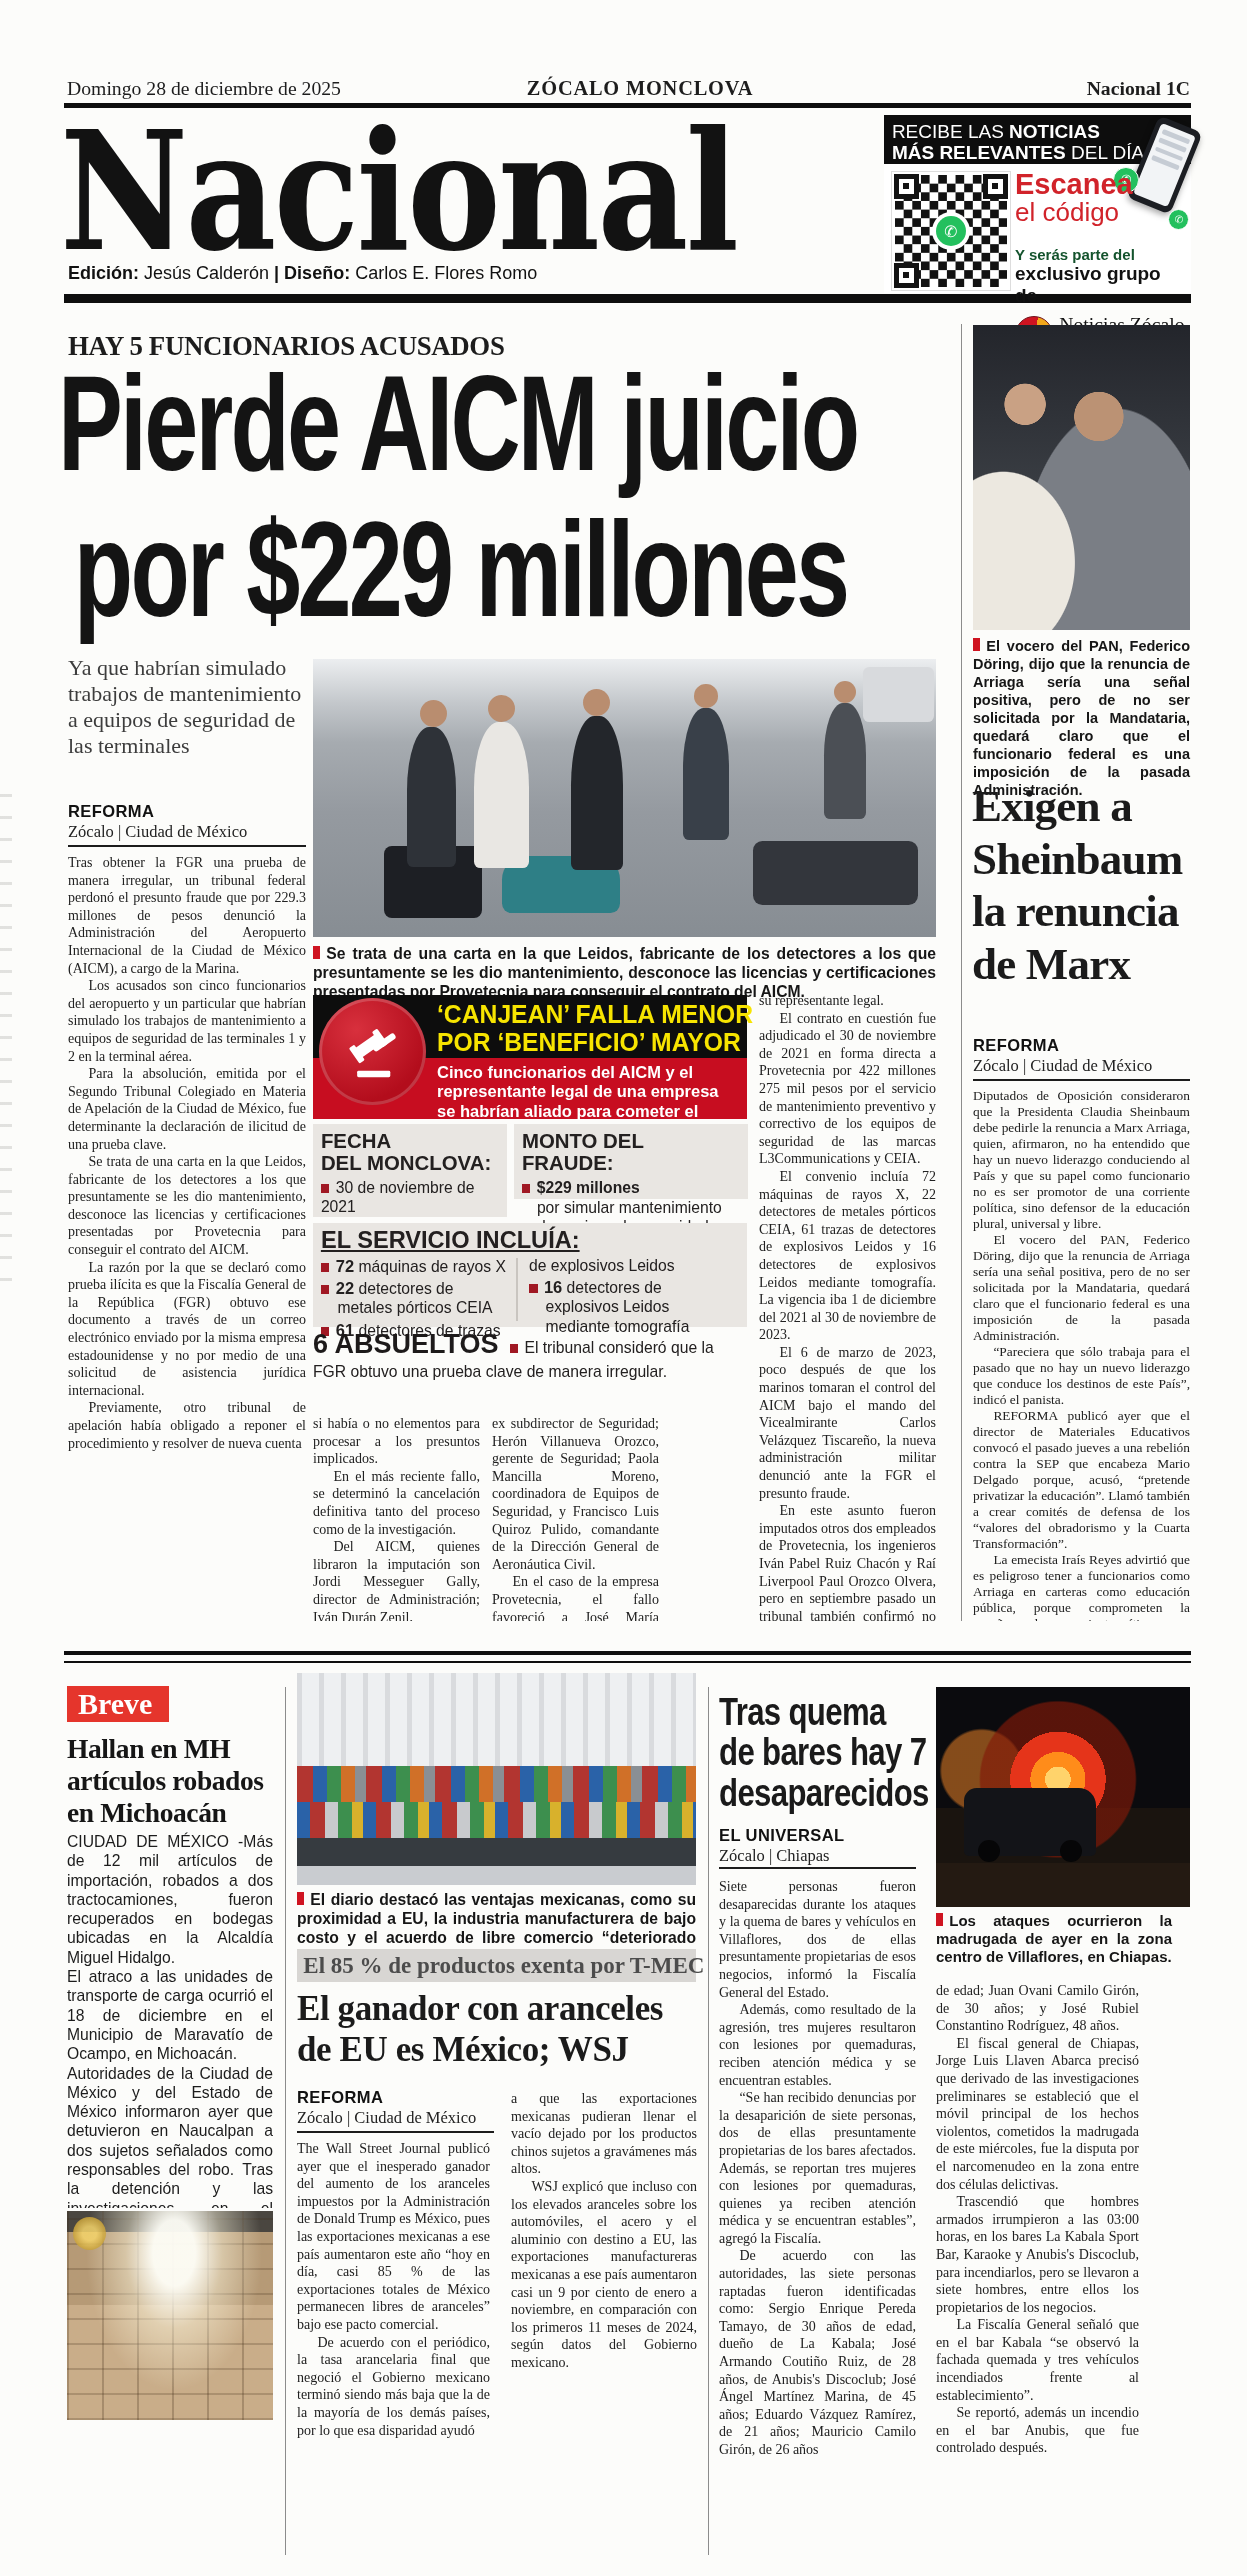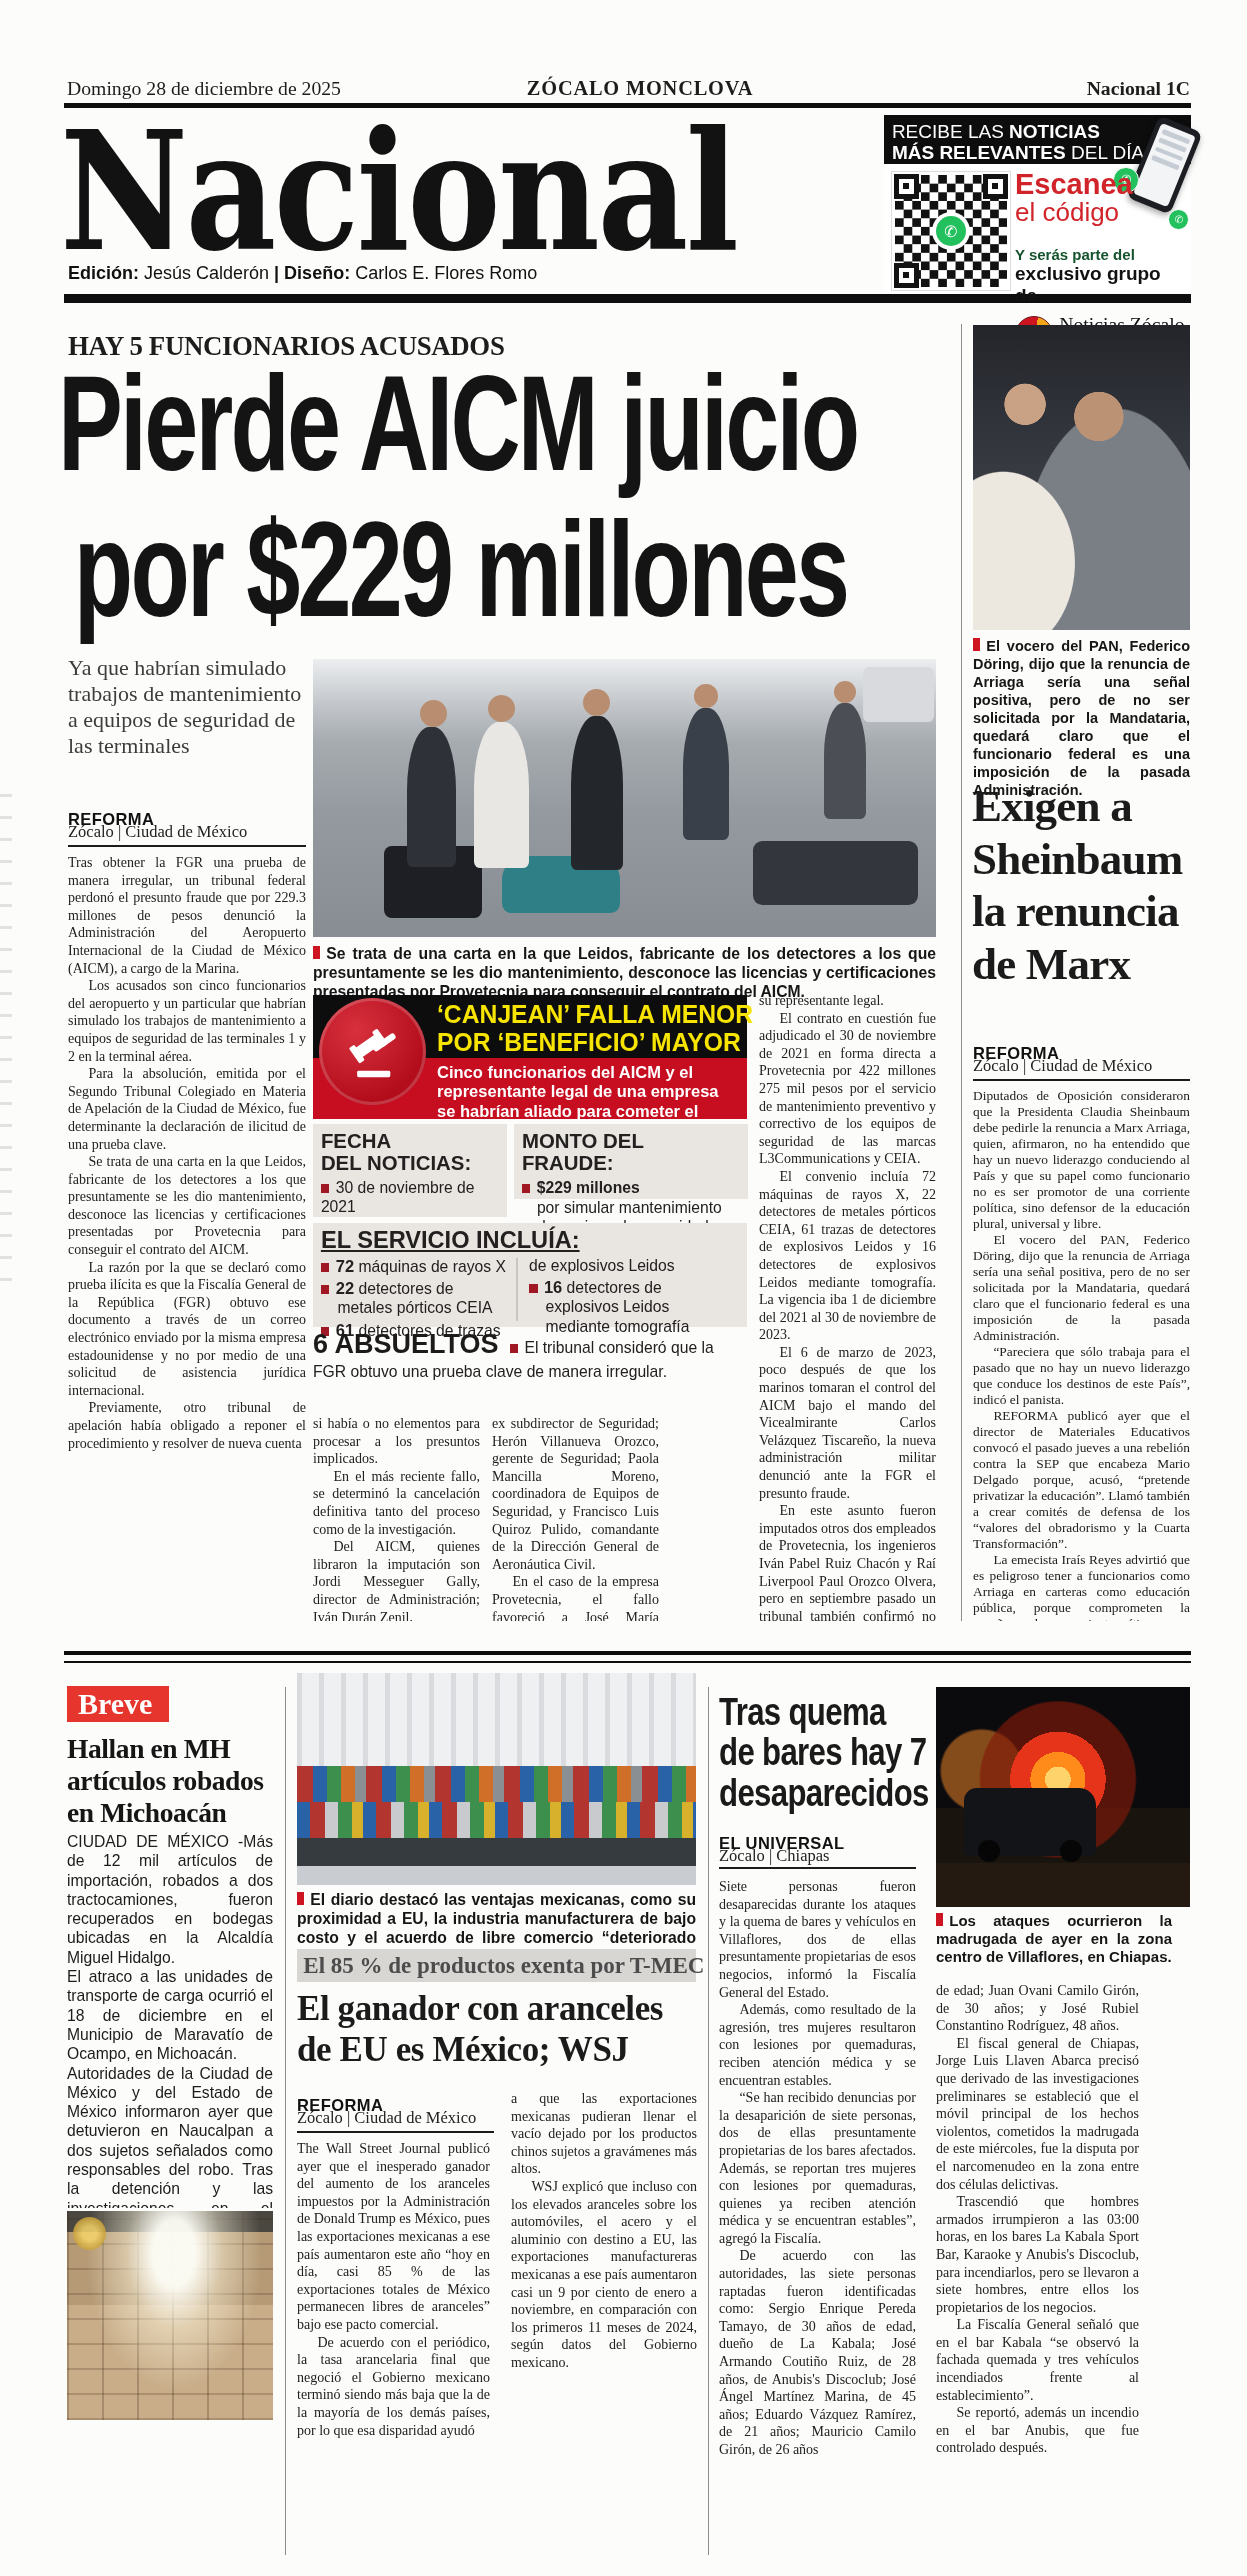--- a/index.html
+++ b/index.html
@@ -39,21 +39,21 @@
   .promo-sub2{font-weight:bold;font-size:19px;color:#111;}
   .brandrow{display:flex;align-items:center;margin-top:7px;}
   .zm{width:36px;height:36px;border-radius:50%;background:linear-gradient(100deg,#cf1421 52%,#f2a71b 52%);color:#fff;font-family:"Liberation Serif",serif;font-weight:bold;font-size:15px;display:flex;align-items:center;justify-content:center;border:1.6px solid #70101a;flex:0 0 auto;}
   .brandtx{font-family:"Liberation Serif",serif;font-size:19.7px;line-height:1.05;margin-left:6.3px;color:#111;}
 
   
   .kicker{left:68px;top:330px;font-weight:bold;font-size:28px;letter-spacing:-0.4px;transform:scaleX(.96);transform-origin:left;white-space:nowrap;}
   .main-h1{left:58px;top:351px;width:1258px;font-family:"Liberation Sans",sans-serif;font-weight:bold;font-size:135px;line-height:1.085;letter-spacing:-3.9px;color:#141414;transform:scaleX(.72);transform-origin:left top;}
   .main-h1 .l2{display:block;padding-left:22px;}
   .deck{left:68px;top:655px;width:236px;font-size:22px;line-height:1.18;color:#3d3d3d;}
-  .agency{font-family:"Liberation Sans",sans-serif;font-weight:bold;font-size:16.5px;letter-spacing:0.4px;color:#111;margin-top:8px;}
+  .agency{font-family:"Liberation Sans",sans-serif;font-weight:bold;font-size:16.5px;letter-spacing:0.4px;color:#111;}
   .place{font-size:16.5px;color:#222;}
   .byrule{height:1.6px;background:#1c1c1c;}
   .body-col{font-size:14px;line-height:17.6px;text-align:justify;color:#212121;overflow:hidden;}
   .body-col p{margin:0;text-indent:20.4px;}
   .body-col p:first-child{text-indent:0;}
   .left-byline-a{left:68px;top:802px;} .left-byline-p{left:68px;top:822px;}
   .left-rule{left:68px;top:845px;width:238px;}
   .left-body{left:68px;top:854px;width:238px;height:767px;}
 
   .photo{background:#777;overflow:hidden;}
@@ -268,21 +268,21 @@
           <rect x="24" y="32" width="38" height="16" rx="2"></rect>
           <rect x="19" y="27" width="9" height="26" rx="2"></rect>
           <rect x="58" y="27" width="9" height="26" rx="2"></rect>
           <rect x="46" y="44" width="36" height="9" rx="4"></rect>
         </g>
         <rect x="28" y="76" width="46" height="9" rx="2" fill="#ffffff"></rect>
       </svg>
     </div>
     <div class="ib-panel" style="left:0;top:129px;width:194px;height:93px;padding:6.3px 7.9px;box-sizing:border-box;">
       <div class="ib-label">FECHA</div>
-      <div class="ib-label">DEL NOTICIAS:</div>
+      <div class="ib-label">DEL MONCLOVA:</div>
       <div class="ib-val"><span class="sq"></span><span>30 de noviembre de 2021</span></div>
     </div>
     <div class="ib-panel" style="left:201px;top:129px;width:234px;height:75px;padding:6.3px 7.9px;box-sizing:border-box;">
       <div class="ib-label">MONTO DEL FRAUDE:</div>
       <div class="ib-val"><span class="sq"></span><b>$229 millones</b></div>
       <div class="ib-val" style="margin-top:1.6px;padding-left:15px;">por simular mantenimiento de equipos de seguridad.</div>
     </div>
     <div class="ib-panel" style="left:0;top:228px;width:434px;height:104px;padding:4.7px 7.9px;box-sizing:border-box;">
       <div class="ib-label" style="font-size:23.6px;text-decoration:underline;">EL SERVICIO INCLUÍA:</div>
       <div style="position:absolute;left:203px;top:35px;bottom:6.3px;width:1.6px;background:#c9c5c0;"></div>

